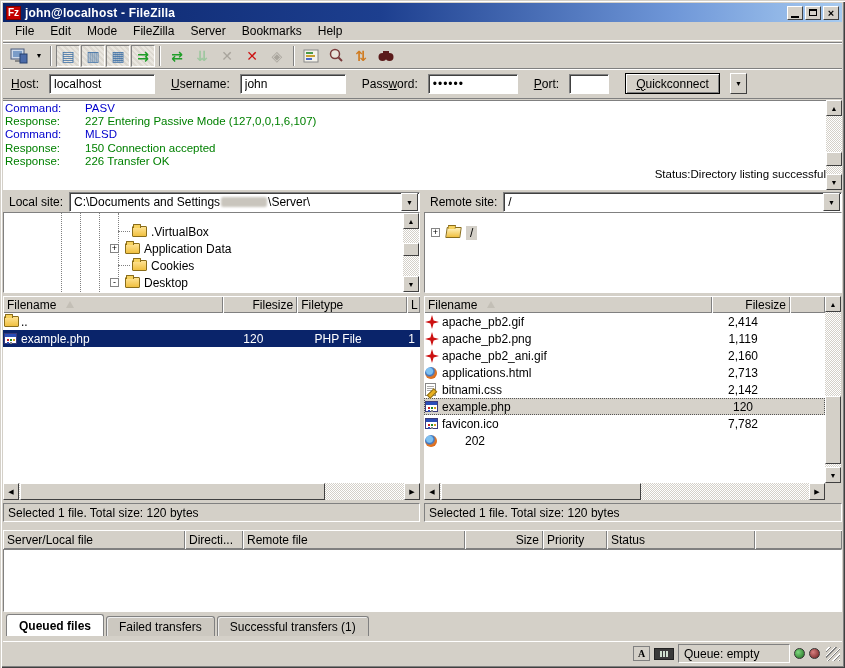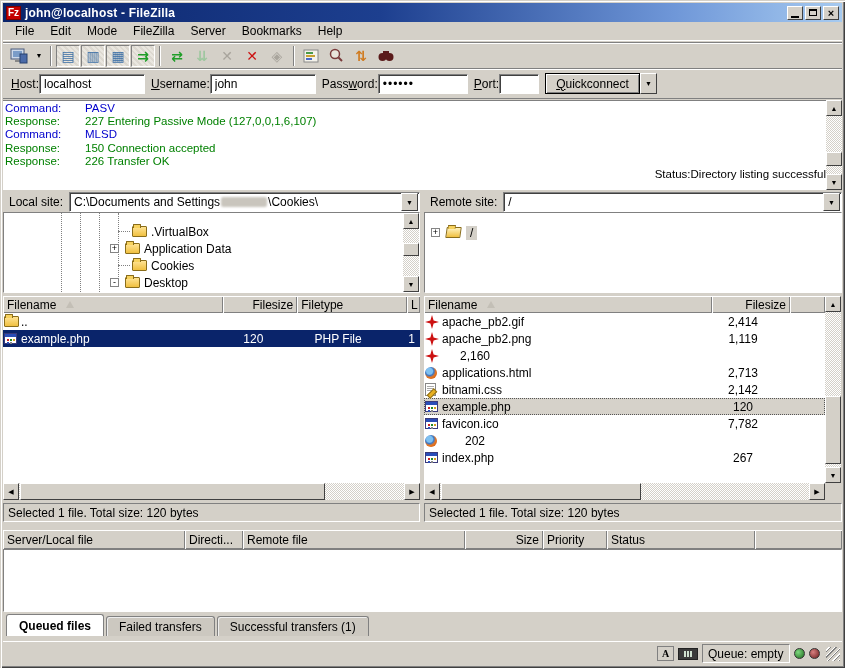--- a/index.html
+++ b/index.html
@@ -37,21 +37,21 @@
   .tbtn.narrow { width:14px; }
   .tsep { width:2px; height:20px; border-left:1px solid #808080; border-right:1px solid #fff; margin:0 3px; }
   .g-green { color:#1f9e28; font-weight:bold; }
   .g-green-dim { color:#9ec79f; font-weight:bold; }
   .g-gray { color:#a8a49c; font-weight:bold; }
   .g-red { color:#cc1111; font-weight:bold; }
   .g-blue { color:#3a6ea5; }
   .g-orange { color:#d07a1f; font-weight:bold; }
 
   
-  .qcbar { left:3px; top:68px; right:3px; height:31px; display:flex; align-items:center; padding-left:8px; gap:0;
+  .qcbar { left:3px; top:68px; right:3px; height:31px; display:flex; align-items:center; padding-left:8px; gap:10px;
     border-top:1px solid #808080; box-shadow:inset 0 1px 0 #fff; border-bottom:1px solid #808080; }
   .qc-label { font-size:12px; }
   .accel { text-decoration:underline; }
   .qc-input { height:20px; border:1px solid; border-color:#808080 #fff #fff #808080; box-shadow:inset 1px 1px 0 #404040;
     background:#fff; font-family:"Liberation Sans","DejaVu Sans",sans-serif; font-size:12px; padding:2px 4px; }
   .qc-btn { height:21px; padding:0 10px; background:#d4d0c8; border:1px solid #000;
     box-shadow:inset 1px 1px 0 #fff, inset -1px -1px 0 #808080; font-size:12px; }
   .qc-drop { width:17px; height:21px; background:#d4d0c8; border:1px solid; border-color:#fff #404040 #404040 #fff;
     display:flex; align-items:center; justify-content:center; font-size:7px; }
 
@@ -131,21 +131,21 @@
   .tab.active { background:#fff; font-weight:bold; height:22px; box-shadow:inset 1px 1px 0 #fff; border-color:#808080; }
 
   
   .bottombar { left:3px; right:3px; bottom:3px; height:24px; display:flex; align-items:center; justify-content:flex-end;
     gap:4px; padding-right:2px; border-top:1px solid #fff; }
   .mini-icon { width:17px; height:15px; background:#d4d0c8; border:1px solid #808080; display:flex; align-items:center;
     justify-content:center; font-size:10px; font-weight:bold; font-family:"Liberation Serif",serif; }
   .badge { width:20px; height:12px; background:#3a3a3a; border:1px solid #222; display:flex; align-items:center;
     justify-content:center; gap:1px; }
   .badge i { display:block; width:2px; height:6px; background:#cfe0cf; }
-  .queuebox { width:88px; height:19px; border:1px solid; border-color:#808080 #fff #fff #808080;
+  .queuebox { width:112px; height:19px; border:1px solid; border-color:#808080 #fff #fff #808080;
     display:flex; align-items:center; padding-left:5px; font-size:12px; background:#d4d0c8; }
   .led { width:11px; height:11px; border-radius:50%; border:1px solid #333; }
   .led.green { background:radial-gradient(circle at 35% 35%, #7fd87f, #1d6b1d); }
   .led.red { background:radial-gradient(circle at 35% 35%, #d87f7f, #6b1d1d); }
   .grip { width:14px; height:14px; margin-left:2px;
     background:repeating-linear-gradient(135deg, transparent 0 2px, #fff 2px 3px, #808080 3px 4px); }
 </style>
 </head>
 <body>
 
@@ -273,21 +273,21 @@
     <div class="sb-btn" style="position:absolute; top:0;">▲</div>
     <div class="sb-thumb" style="position:absolute; top:52px; left:0; width:16px; height:14px;"></div>
     <div class="sb-btn" style="position:absolute; bottom:0;">▼</div>
   </div>
 
   <div class="abs site-row" style="left:3px; top:192px; width:417px;">
     <span class="site-label">Local site:</span>
     <div class="combo">
       <span>C:\Documents and Settings</span>
         <span class="redact" style="display:inline-block;width:46px;height:10px;background:#c9c5bd;border-radius:2px;margin:0 1px;filter:blur(1px);"></span>
-        <span>\Cookies\</span>
+        <span>\Server\</span>
       <div class="combo-drop" style="margin-left:auto;">
           <span>▼</span>
         </div>
     </div>
   </div>
 
   <div class="abs site-row" style="left:424px; top:192px; width:418px;">
     <span class="site-label">Remote site:</span>
     <div class="combo">
       <span>/</span>
@@ -411,20 +411,21 @@
         </span>
       <span class="cell" style="width:268px;">apache_pb2.png</span>
       <span class="cell r" style="width:72px; padding-right:6px;">1,119</span>
     </div>
     <div class="frow">
       <span class="icon">
           <svg width="14" height="14">
             <path d="M7 0 L8.6 5.4 L14 7 L8.6 8.6 L7 14 L5.4 8.6 L0 7 L5.4 5.4 Z" fill="#cc1111"></path>
           </svg>
         </span>
+      <span class="cell" style="width:268px;">apache_pb2_ani.gif</span>
       <span class="cell r" style="width:72px; padding-right:6px;">2,160</span>
     </div>
     <div class="frow">
       <span class="icon">
           <span class="i-ff"></span>
         </span>
       <span class="cell" style="width:268px;">applications.html</span>
       <span class="cell r" style="width:72px; padding-right:6px;">2,713</span>
     </div>
     <div class="frow">
@@ -446,27 +447,20 @@
           <span class="i-win"></span>
         </span>
       <span class="cell" style="width:268px;">favicon.ico</span>
       <span class="cell r" style="width:72px; padding-right:6px;">7,782</span>
     </div>
     <div class="frow">
       <span class="icon">
           <span class="i-ff"></span>
         </span>
       <span class="cell r" style="width:72px; padding-right:6px;">202</span>
-    </div>
-    <div class="frow">
-      <span class="icon">
-          <span class="i-win"></span>
-        </span>
-      <span class="cell" style="width:268px;">index.php</span>
-      <span class="cell r" style="width:72px; padding-right:6px;">267</span>
     </div>
   </div>
 
   <div class="abs vsb" style="left:825px; top:296px; height:187px;">
     <div class="sb-btn" style="position:absolute; top:0;">▲</div>
     <div class="sb-thumb" style="position:absolute; top:100px; left:0; width:16px; height:68px;"></div>
     <div class="sb-btn" style="position:absolute; bottom:0;">▼</div>
   </div>
 
   <div class="abs hsb" style="left:424px; top:483px; width:401px;">

